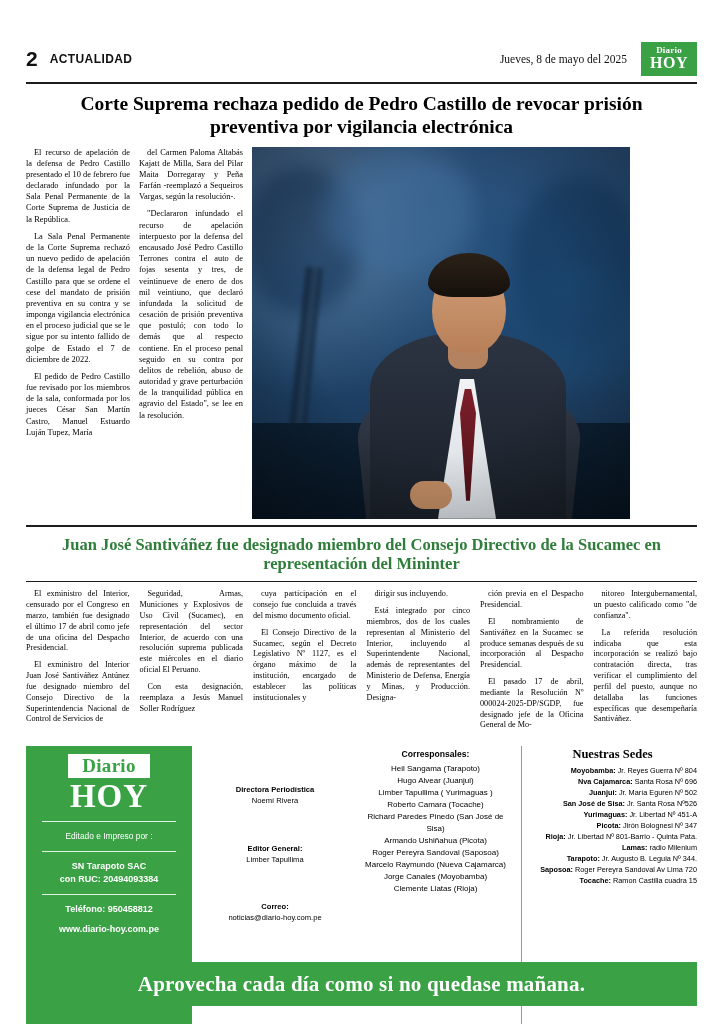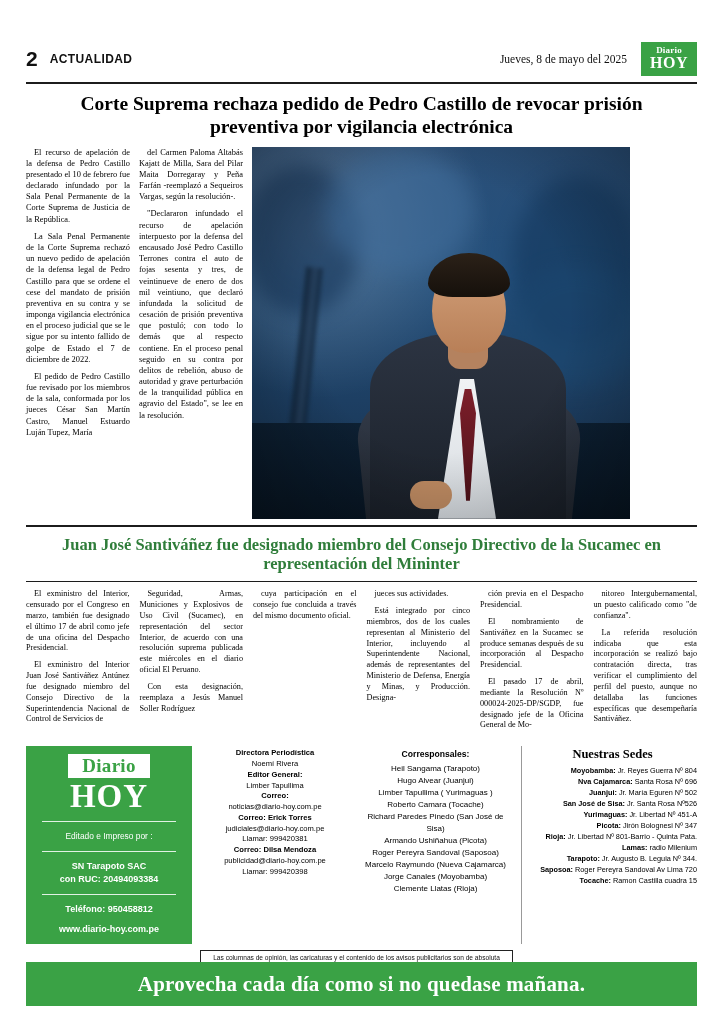--- a/index.html
+++ b/index.html
@@ -220,21 +220,21 @@
   .imprint .url { font-size: 9px; font-weight: bold; margin-top: 8px; }
 
   .staff {
     width: 150px;
     text-align: center;
     font-family: "Liberation Sans", sans-serif;
     font-size: 7.6px;
     line-height: 1.42;
     padding-top: 2px;
   }
-  .staff .lbl { font-weight: bold; }
+  .staff .lbl { font-weight: bold; margin-top: 37px; }
   .corr {
     flex: 1;
     text-align: center;
     font-family: "Liberation Sans", sans-serif;
     font-size: 8px;
     line-height: 1.5;
     padding-top: 2px;
   }
   .corr .title { font-weight: bold; font-size: 8.6px; margin-bottom: 2px; }
   .sedes {
@@ -345,23 +345,24 @@
     <div class="col">
       <p>El exministro del Interior, censurado por el Congreso en marzo, también fue designado el último 17 de abril como jefe de una oficina del Despacho Presidencial.</p>
       <p>El exministro del Interior Juan José Santiváñez Antúnez fue designado miembro del Consejo Directivo de la Superintendencia Nacional de Control de Servicios de</p>
     </div>
     <div class="col">
       <p>Seguridad, Armas, Municiones y Explosivos de Uso Civil (Sucamec), en representación del sector Interior, de acuerdo con una resolución suprema publicada este miércoles en el diario oficial El Peruano.</p>
       <p>Con esta designación, reemplaza a Jesús Manuel Soller Rodríguez</p>
     </div>
     <div class="col">
       <p>cuya participación en el consejo fue concluida a través del mismo documento oficial.</p>
-    </div>
-    <div class="col">
-      <p>jueces sus actividades.</p>
+      <p>El Consejo Directivo de la Sucamec, según el Decreto Legislativo Nº 1127, es el órgano máximo de la institución, encargado de establecer las políticas institucionales y</p>
+    </div>
+    <div class="col">
+      <p>dirigir sus incluyendo.</p>
       <p>Está integrado por cinco miembros, dos de los cuales representan al Ministerio del Interior, incluyendo al Superintendente Nacional, además de representantes del Ministerio de Defensa, Energía y Minas, y Producción. Designa-</p>
     </div>
     <div class="col">
       <p>ción previa en el Despacho Presidencial.</p>
       <p>El nombramiento de Santiváñez en la Sucamec se produce semanas después de su incorporación al Despacho Presidencial.</p>
       <p>El pasado 17 de abril, mediante la Resolución Nº 000024-2025-DP/SGDP, fue designado jefe de la Oficina General de Mo-</p>
     </div>
     <div class="col">
       <p>nitoreo Intergubernamental, un puesto calificado como "de confianza".</p>
       <p>La referida resolución indicaba que esta incorporación se realizó bajo contratación directa, tras verificar el cumplimiento del perfil del puesto, aunque no detallaba las funciones específicas que desempeñaría Santiváñez.</p>

